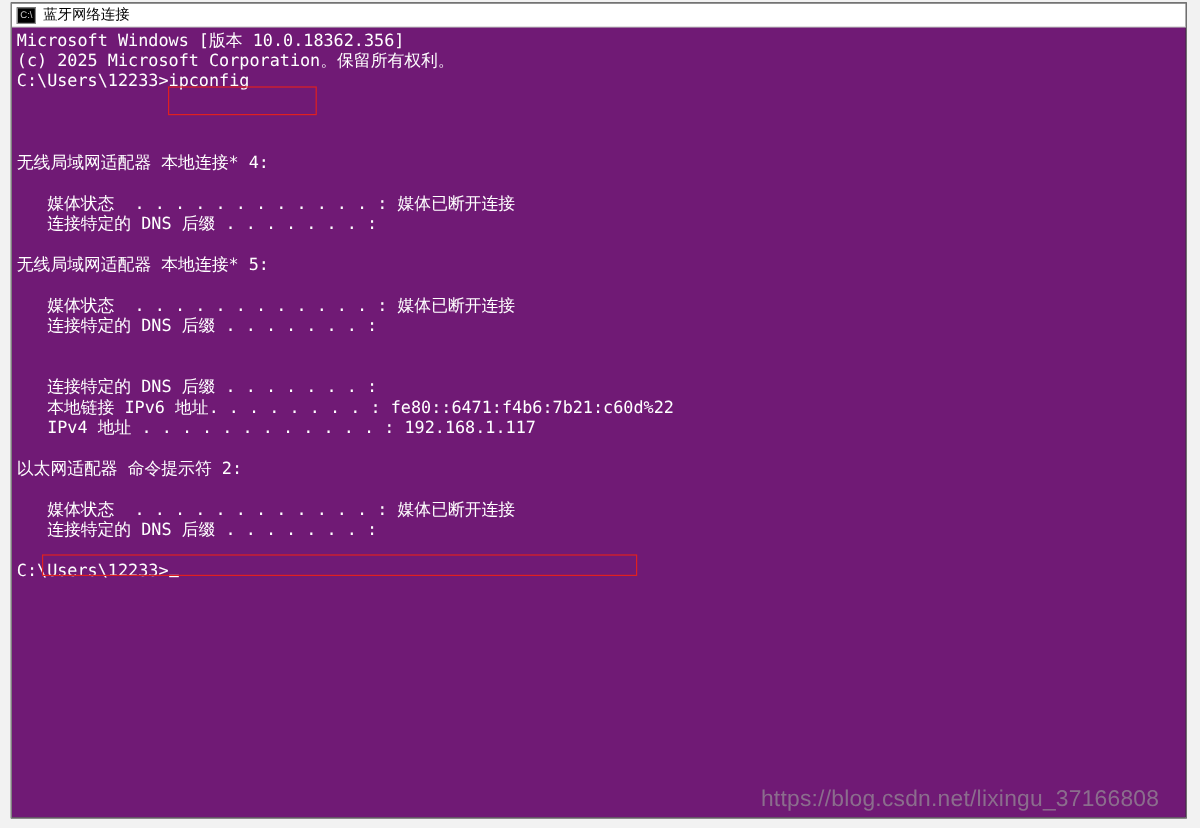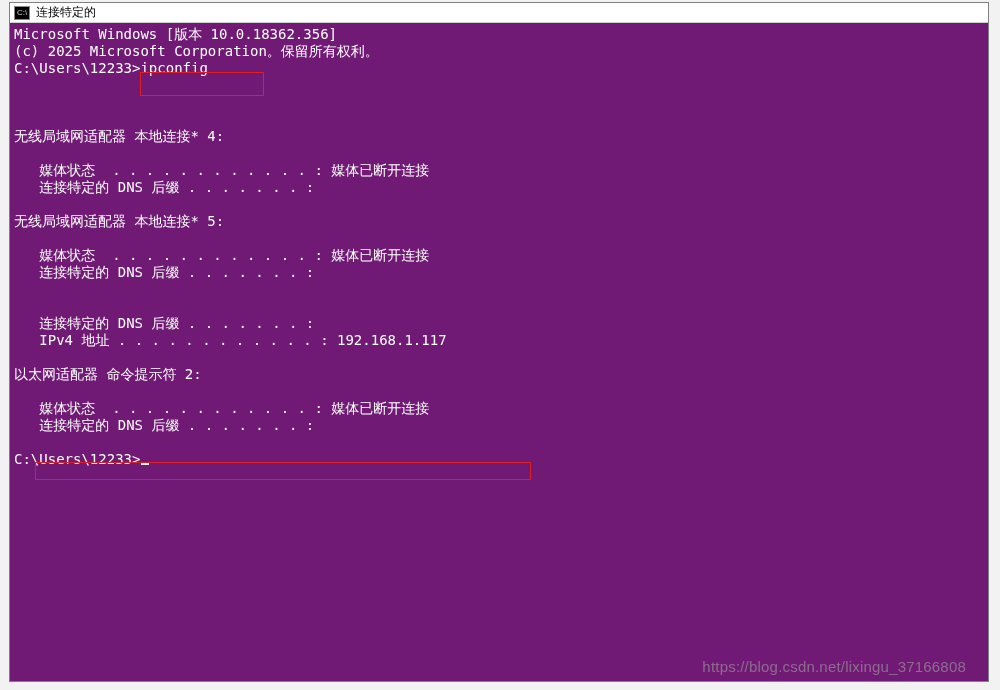--- a/index.html
+++ b/index.html
@@ -65,21 +65,21 @@
       height: 2px;
       background: #fff;
       vertical-align: -1px;
       margin-left: 1px;
     }
     .watermark {
       position: absolute;
       right: 22px;
       bottom: 6px;
       color: #9a9a9a;
-      font-size: 15px;
+      font-size: 19px;
       font-family: Arial, sans-serif;
       opacity: 0.65;
       letter-spacing: 0.2px;
     }
     .faint-top {
       position: absolute;
       top: -2px;
       left: 44px;
       width: 90px;
       height: 6px;
@@ -90,21 +90,21 @@
     }
   </style>
 </head>
 <body>
 
 <div class="faint-top">CSDN</div>
 
 <div class="window">
   <div class="titlebar">
     <span class="icon">C:\</span>
-    <span>连接特定的</span>
+    <span>蓝牙网络连接</span>
   </div>
 
   <div class="term-area">
     <div class="line">Microsoft Windows [版本 10.0.18362.356]</div>
     <div class="line">(c) 2025 Microsoft Corporation。保留所有权利。</div>
     <div class="line"></div>
     <div class="line"><span>C:\Users\12233&gt;</span><span>ipconfig</span></div>
     <div class="line">&nbsp;</div>
     <div class="line">&nbsp;</div>
     <div class="line">&nbsp;</div>
@@ -116,20 +116,21 @@
     <div class="line">&nbsp;</div>
 
     <div class="line">无线局域网适配器 本地连接* 5:</div>
     <div class="line">&nbsp;</div>
     <div class="line"><span>   媒体状态  . . . . . . . . . . . . : </span><span>媒体已断开连接</span></div>
     <div class="line">   连接特定的 DNS 后缀 . . . . . . . :</div>
     <div class="line">&nbsp;</div>
 
     <div class="line">&nbsp;</div>
     <div class="line">   连接特定的 DNS 后缀 . . . . . . . :</div>
+    <div class="line"><span>   本地链接 IPv6 地址. . . . . . . . : </span><span>fe80::6471:f4b6:7b21:c60d%22</span></div>
     <div class="line"><span>   IPv4 地址 . . . . . . . . . . . . : </span><span>192.168.1.117</span></div>
     <div class="line">&nbsp;</div>
 
     <div class="line">以太网适配器 命令提示符 2:</div>
     <div class="line">&nbsp;</div>
     <div class="line"><span>   媒体状态  . . . . . . . . . . . . : </span><span>媒体已断开连接</span></div>
     <div class="line">   连接特定的 DNS 后缀 . . . . . . . :</div>
     <div class="line">&nbsp;</div>
 
     <div class="line"><span>C:\Users\12233&gt;</span><span class="cursor"></span></div>

